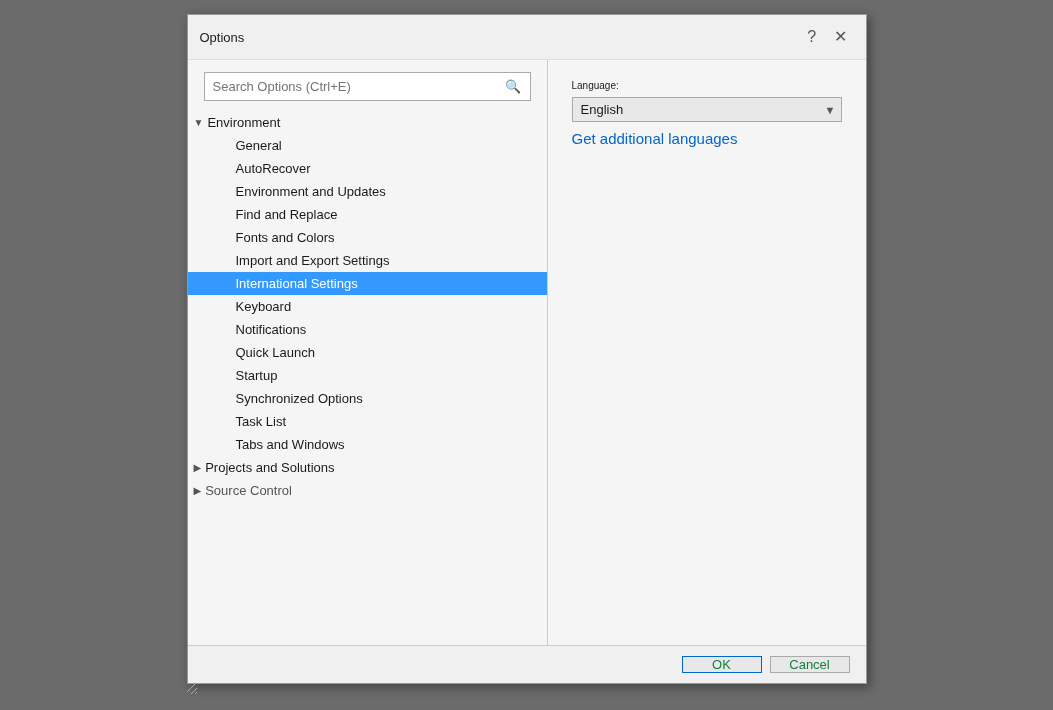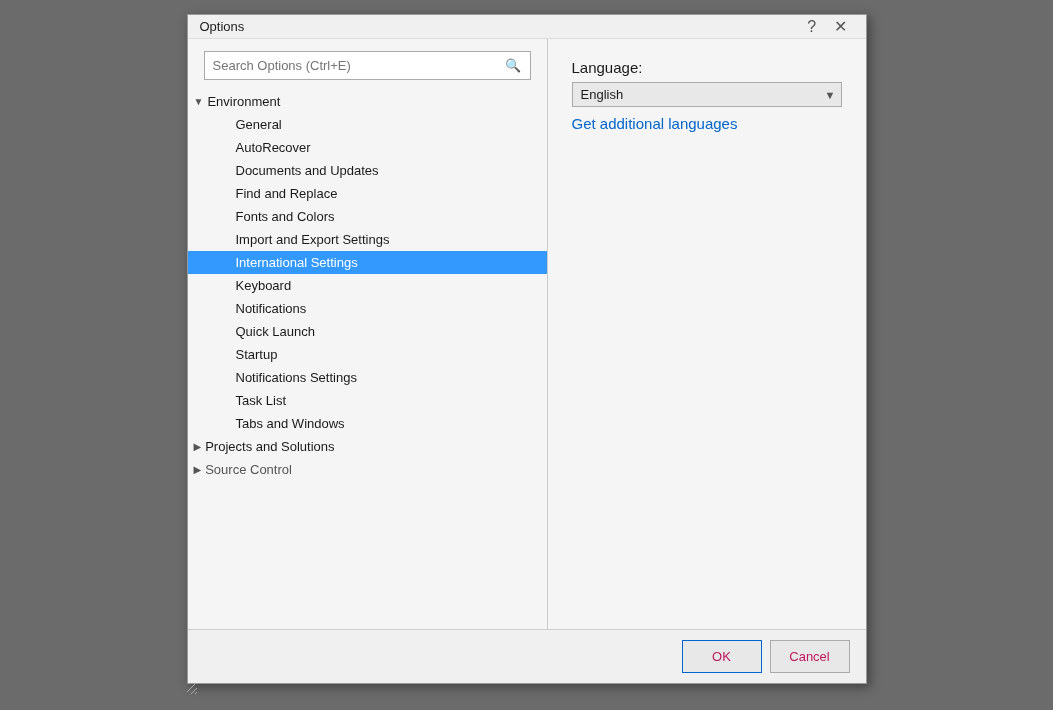--- a/index.html
+++ b/index.html
@@ -22,21 +22,21 @@
       flex-direction: column;
       box-shadow: 3px 3px 10px rgba(0,0,0,0.4);
     }
     .title-bar {
       background: #f0f0f0;
       padding: 8px 12px;
       display: flex;
       align-items: center;
       justify-content: space-between;
       border-bottom: 1px solid #ddd;
-      height: 24px;
+      height: 45px;
     }
     .title-bar-left {
       font-size: 13px;
       color: #1a1a1a;
       font-weight: normal;
     }
     .title-bar-right {
       display: flex;
       gap: 6px;
       align-items: center;
@@ -122,21 +122,21 @@
     .collapse-icon {
       font-size: 10px;
       color: #555;
     }
     .right-panel {
       flex: 1;
       padding: 20px 24px;
       background: #f5f5f5;
     }
     .field-label {
-      font-size: 15px;
+      font-size: 10px;
       color: #1a1a1a;
       margin-bottom: 6px;
     }
     .dropdown-wrapper {
       position: relative;
       margin-bottom: 8px;
     }
     .dropdown {
       width: 100%;
       padding: 4px 28px 4px 8px;
@@ -166,26 +166,26 @@
       padding: 10px 16px;
       display: flex;
       justify-content: flex-end;
       gap: 8px;
       border-top: 1px solid #ccc;
       background: #f0f0f0;
       align-items: center;
     }
     .footer-btn {
       min-width: 80px;
-      padding: 8px 16px;
+      padding: 0 16px;
       font-size: 13px;
       cursor: pointer;
       border: 1px solid #aaa;
       background: #e8e8e8;
-      color: #be185d;
+      color: #15803d;
     }
     .footer-btn.primary {
       border: 1px solid #0066cc;
       background: #e8e8e8;
     }
     .resize-grip {
       width: 12px;
       height: 12px;
       position: absolute;
       bottom: 4px;
@@ -228,21 +228,21 @@
             <span class="collapse-icon">▼</span>
             <span>Environment</span>
           </div>
           <div class="tree-item child">
             <span>General</span>
           </div>
           <div class="tree-item child">
             <span>AutoRecover</span>
           </div>
           <div class="tree-item child">
-            <span>Documents and Updates</span>
+            <span>Environment and Updates</span>
           </div>
           <div class="tree-item child">
             <span>Find and Replace</span>
           </div>
           <div class="tree-item child">
             <span>Fonts and Colors</span>
           </div>
           <div class="tree-item child">
             <span>Import and Export Settings</span>
           </div>
@@ -255,21 +255,21 @@
           <div class="tree-item child">
             <span>Notifications</span>
           </div>
           <div class="tree-item child">
             <span>Quick Launch</span>
           </div>
           <div class="tree-item child">
             <span>Startup</span>
           </div>
           <div class="tree-item child">
-            <span>Notifications Settings</span>
+            <span>Synchronized Options</span>
           </div>
           <div class="tree-item child">
             <span>Task List</span>
           </div>
           <div class="tree-item child">
             <span>Tabs and Windows</span>
           </div>
 
           <div class="tree-item parent">
             <span class="collapse-icon">▶</span>

